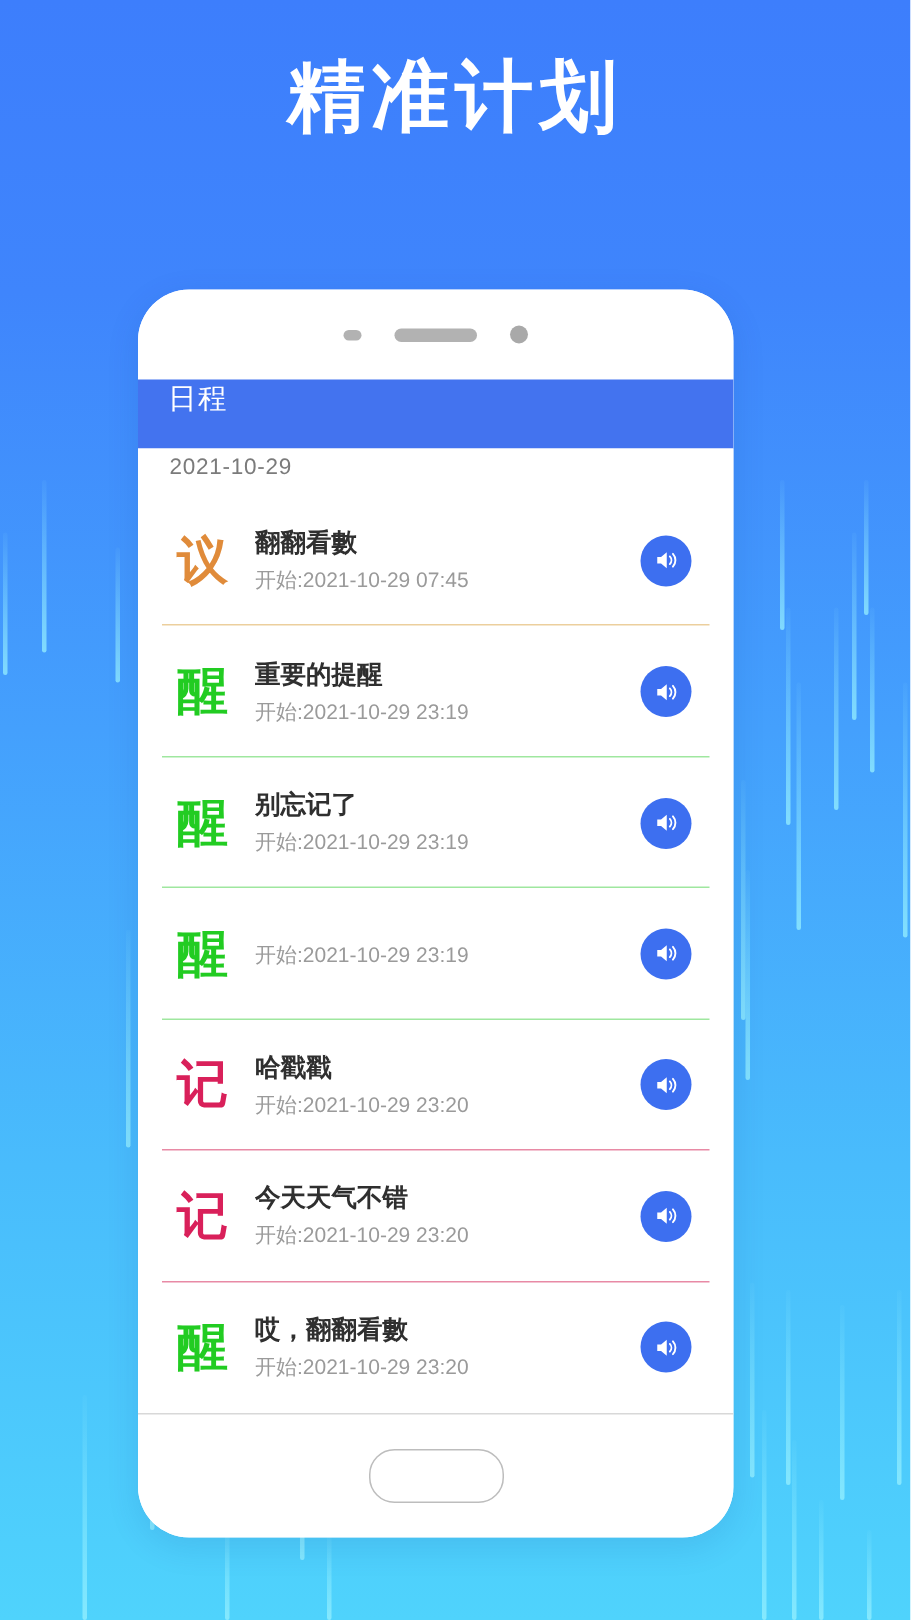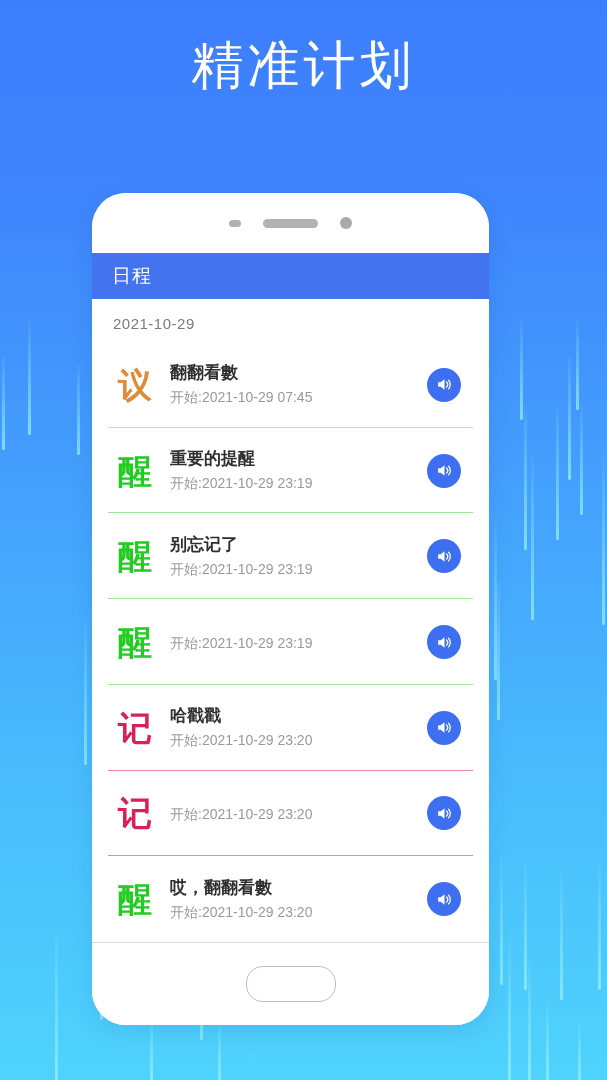--- a/index.html
+++ b/index.html
@@ -41,21 +41,21 @@
     top: 34px;
     left: 0;
     width: 607px;
     text-align: center;
     color: #ffffff;
     z-index: 5;
   }
   .headline .title {
     font-size: 52px;
     line-height: 62px;
-    font-weight: normal;
+    font-weight: bold;
     letter-spacing: 4px;
   }
   .headline .subtitle {
     font-size: 33px;
     line-height: 44px;
     font-weight: bold;
     letter-spacing: 1px;
     margin-top: 8px;
   }
 
@@ -100,40 +100,39 @@
     height: 12px;
     border-radius: 50%;
     background: #a9a9a9;
   }
 
   .appbar {
     flex: 0 0 46px;
     height: 46px;
     background: #4373ef;
     display: flex;
-    align-items: center;
     padding-left: 20px;
     box-sizing: border-box;
   }
   .appbar-title {
     color: #ffffff;
     font-size: 19px;
     letter-spacing: 1px;
   }
 
   .screen {
     flex: 1 1 auto;
     background: #ffffff;
     display: flex;
     flex-direction: column;
     overflow: hidden;
   }
 
   .date-row {
-    padding: 16px 0 10px 21px;
+    padding: 4px 0 10px 21px;
     font-size: 15px;
     color: #7b7b7b;
     letter-spacing: 0.5px;
     flex: 0 0 auto;
   }
 
   .list {
     flex: 1 1 auto;
     display: flex;
     flex-direction: column;
@@ -346,20 +345,21 @@
                 <path d="M4 9.3h3.2L12 5.3v13.4L7.2 14.7H4z" fill="#ffffff"></path>
                 <path d="M14.6 8.8a4.6 4.6 0 0 1 0 6.4" stroke="#ffffff" stroke-width="1.6" fill="none" stroke-linecap="round"></path>
                 <path d="M17.2 6.6a8 8 0 0 1 0 10.8" stroke="#ffffff" stroke-width="1.6" fill="none" stroke-linecap="round"></path>
               </svg>
             </div>
             <div class="divider" style="background: rgb(232, 138, 165);"></div>
           </div>
           <div class="item">
             <div class="badge" style="color: rgb(217, 32, 90);">记</div>
             <div class="item-text">
+              <div class="item-title">今天天气不错</div>
               <div class="item-sub">开始:2021-10-29 23:20</div>
             </div>
             <div class="speaker-btn">
               <svg width="19" height="19" viewBox="0 0 24 24" aria-hidden="true">
                 <path d="M4 9.3h3.2L12 5.3v13.4L7.2 14.7H4z" fill="#ffffff"></path>
                 <path d="M14.6 8.8a4.6 4.6 0 0 1 0 6.4" stroke="#ffffff" stroke-width="1.6" fill="none" stroke-linecap="round"></path>
                 <path d="M17.2 6.6a8 8 0 0 1 0 10.8" stroke="#ffffff" stroke-width="1.6" fill="none" stroke-linecap="round"></path>
               </svg>
             </div>
             <div class="divider" style="background: rgb(232, 138, 165);"></div>

